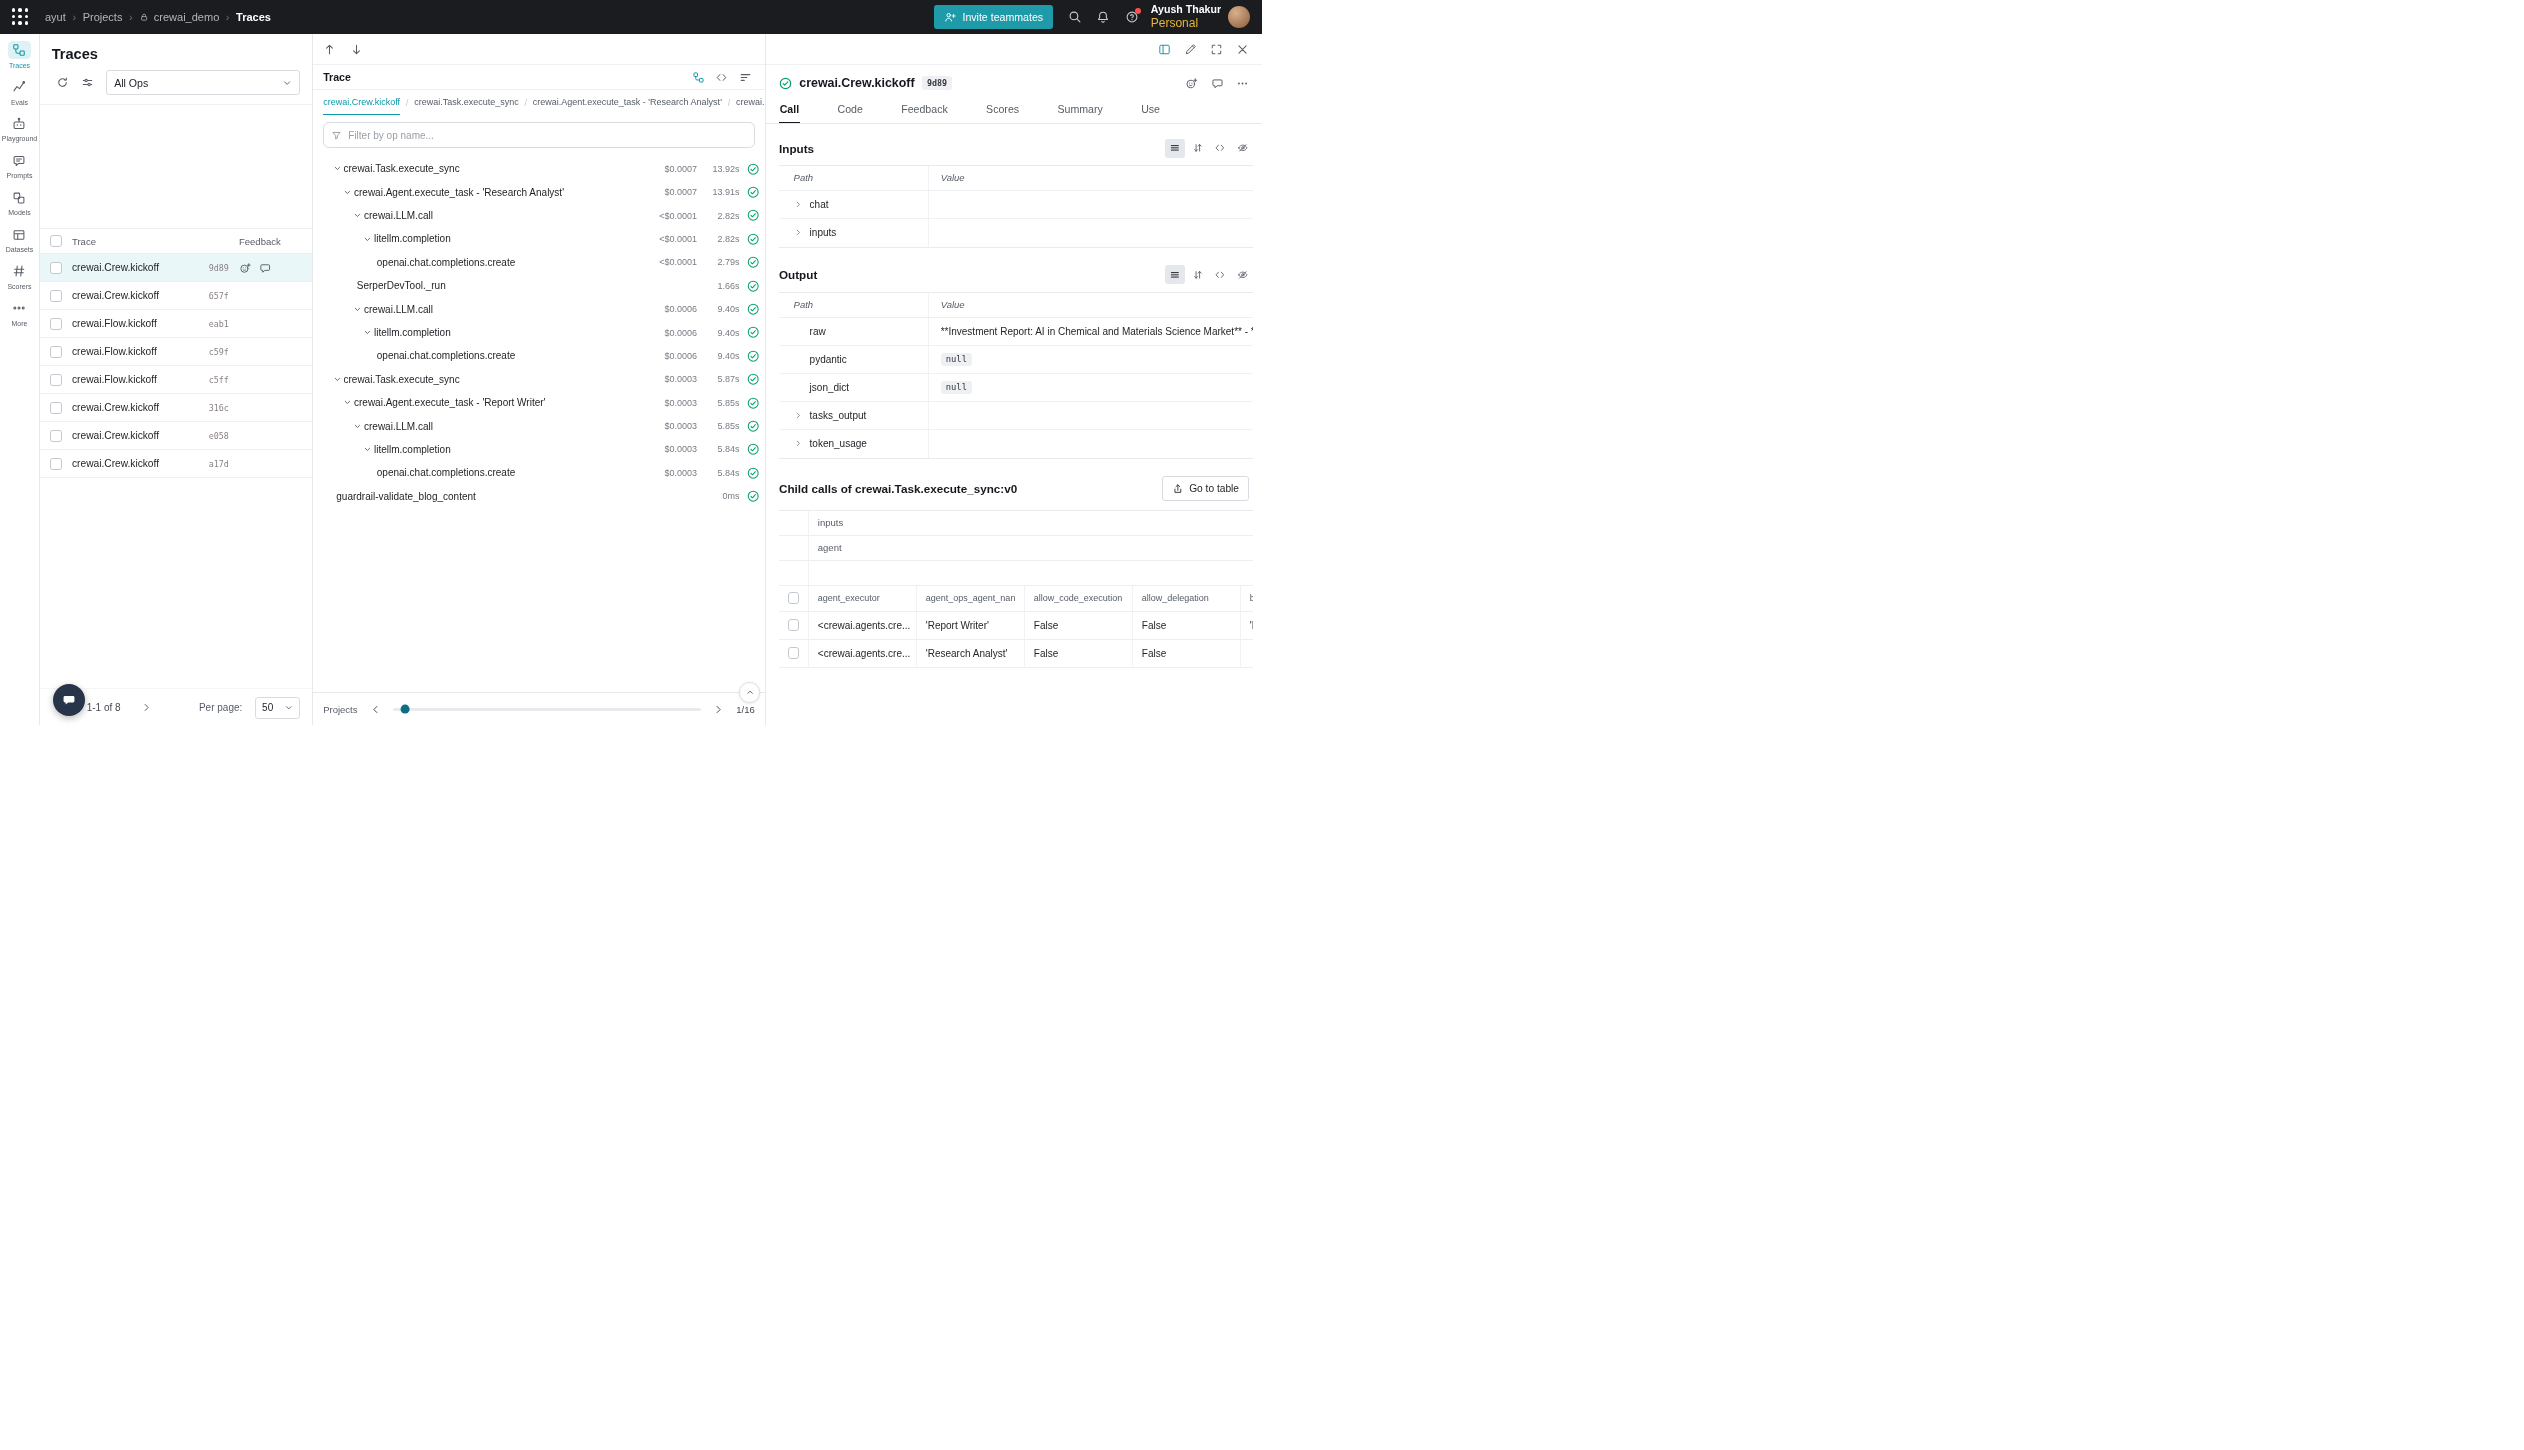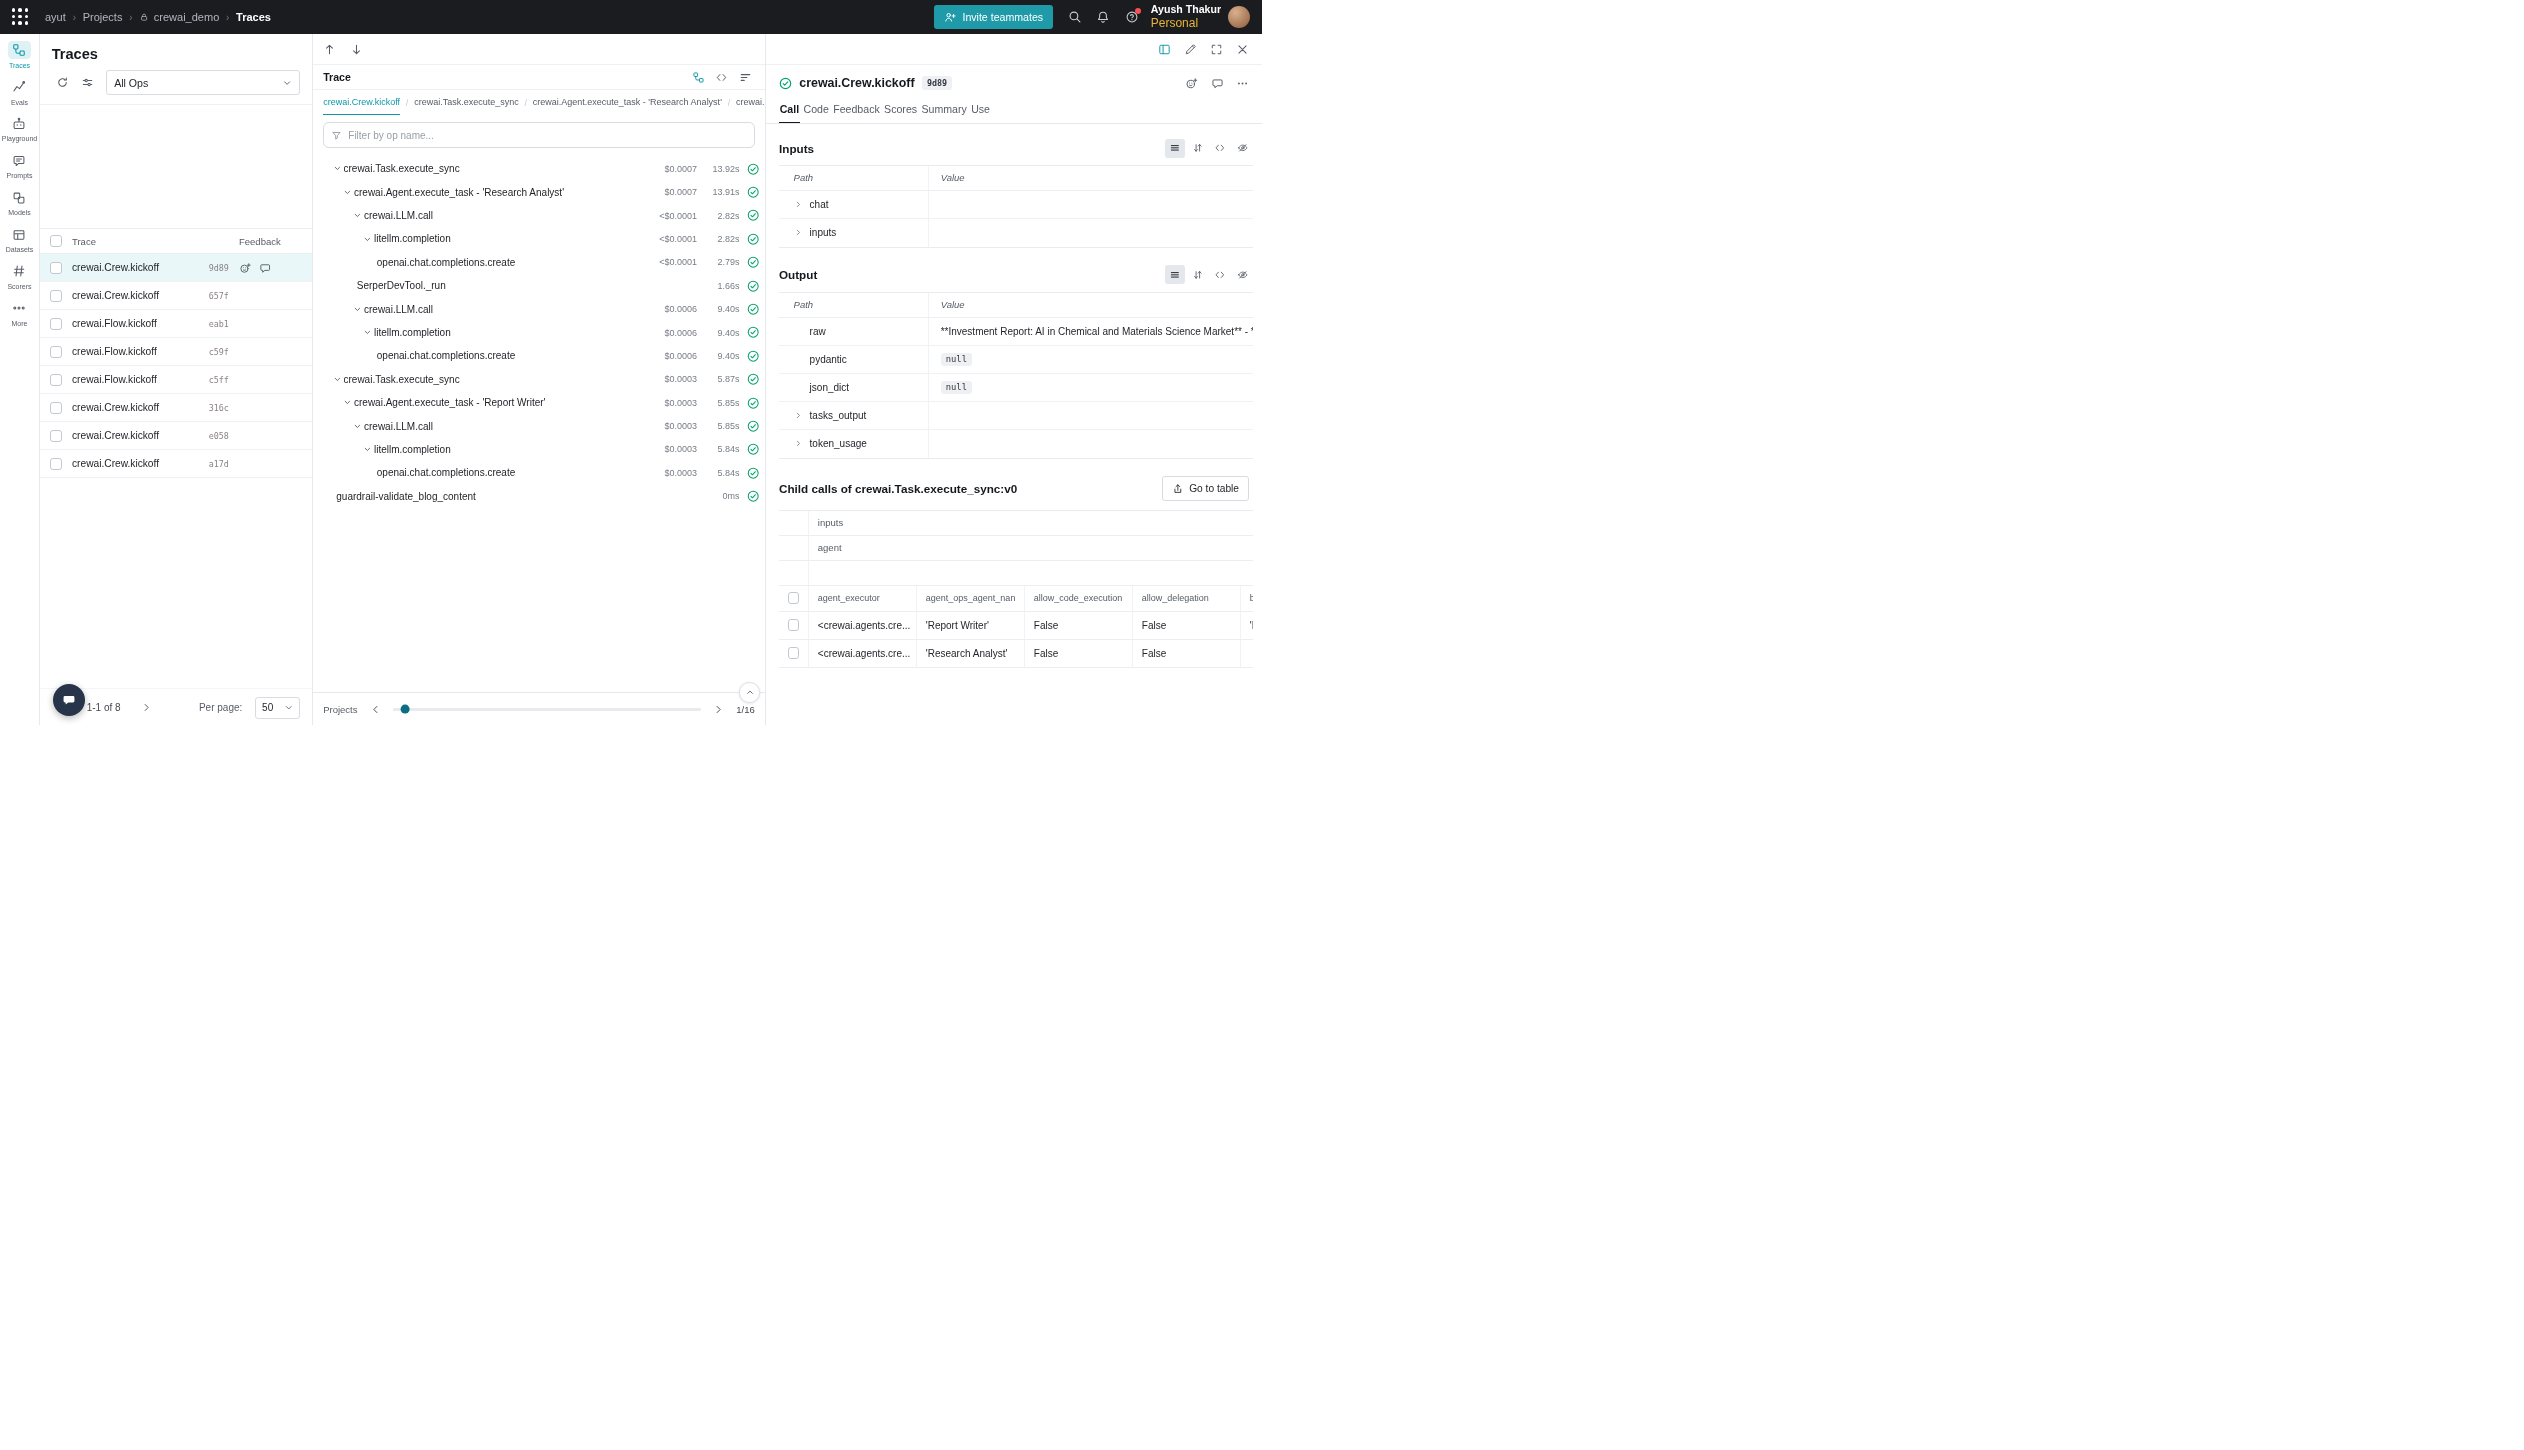--- a/index.html
+++ b/index.html
@@ -111,21 +111,21 @@
   .cp-toolbar .ico { cursor:pointer; }
   .cp-toolbar .ico.active { color:#0e97a7; }
   .cp-toolbar .ico svg { width:13px; height:13px; }
   .cp-header { display:flex; align-items:center; gap:7.3px; padding:11px 13px 7.3px; }
   .cp-status svg { width:13px; height:13px; }
   .cp-title { font-size:12.4px; font-weight:700; color:#15181d; }
   .cp-badge { font-family:"DejaVu Sans Mono",monospace; font-size:8.4px; background:#eef0f3; color:#33373e; padding:2.2px 5.1px; border-radius:2.9px; font-weight:700; }
   .cp-hicons { margin-left:auto; display:flex; gap:12.4px; color:#565c66; }
   .cp-hicons .ico { cursor:pointer; }
   .cp-hicons .ico svg { width:13px; height:13px; }
-  .cp-tabs { display:flex; gap:3px; padding:0 13px; border-bottom:0.7px solid #e6e8ec; font-size:10.6px; color:#565c66; flex:none; }
+  .cp-tabs { display:flex; gap:37px; padding:0 13px; border-bottom:0.7px solid #e6e8ec; font-size:10.6px; color:#565c66; flex:none; }
   .cp-tab { padding:5.8px 0.7px 6.6px; cursor:pointer; border-bottom:1.5px solid transparent; }
   .cp-tab.active { color:#15181d; font-weight:700; border-bottom-color:#15181d; }
   .cp-content { flex:1; overflow:hidden; padding:13px 8.8px 0 13px; }
   .sec-head { display:flex; align-items:center; margin:1.5px 0 7.3px; }
   .sec-title { font-size:11.7px; font-weight:700; color:#15181d; }
   .sec-icons { margin-left:auto; display:flex; gap:2.2px; color:#565c66; }
   .sic { width:20.5px; height:19px; display:flex; align-items:center; justify-content:center; border-radius:2.9px; cursor:pointer; }
   .sic svg { width:11.7px; height:11.7px; }
   .sic.active { background:#e4e7eb; color:#24262b; }
   .kv-table { border-top:0.7px solid #e9ebef; border-bottom:0.7px solid #e9ebef; margin-bottom:17.5px; }

